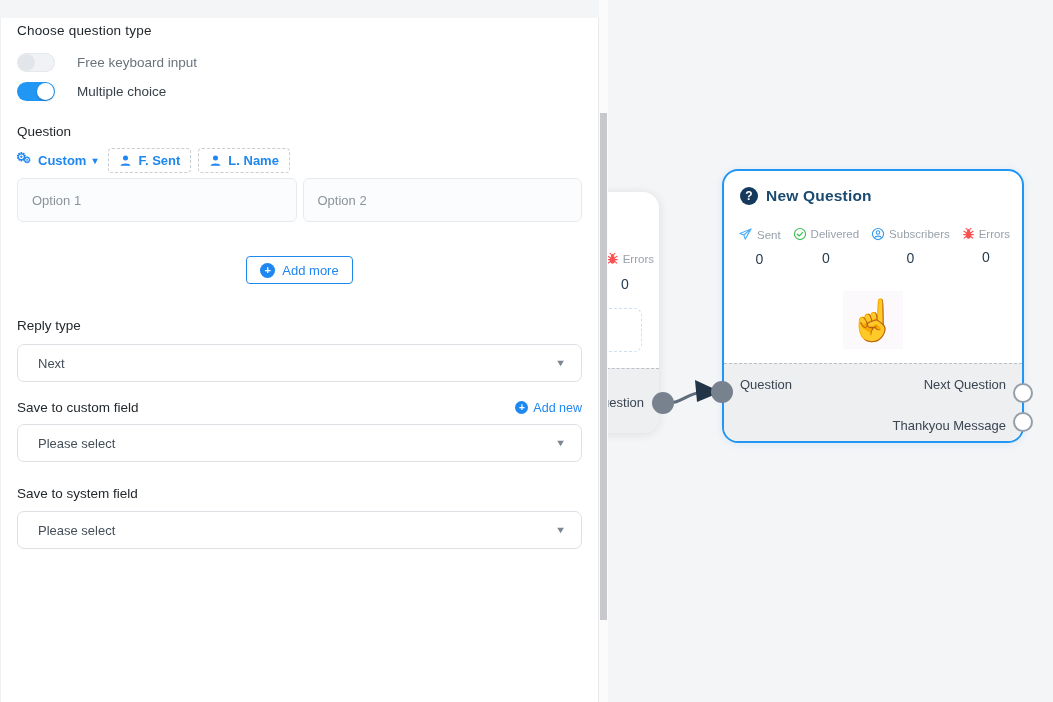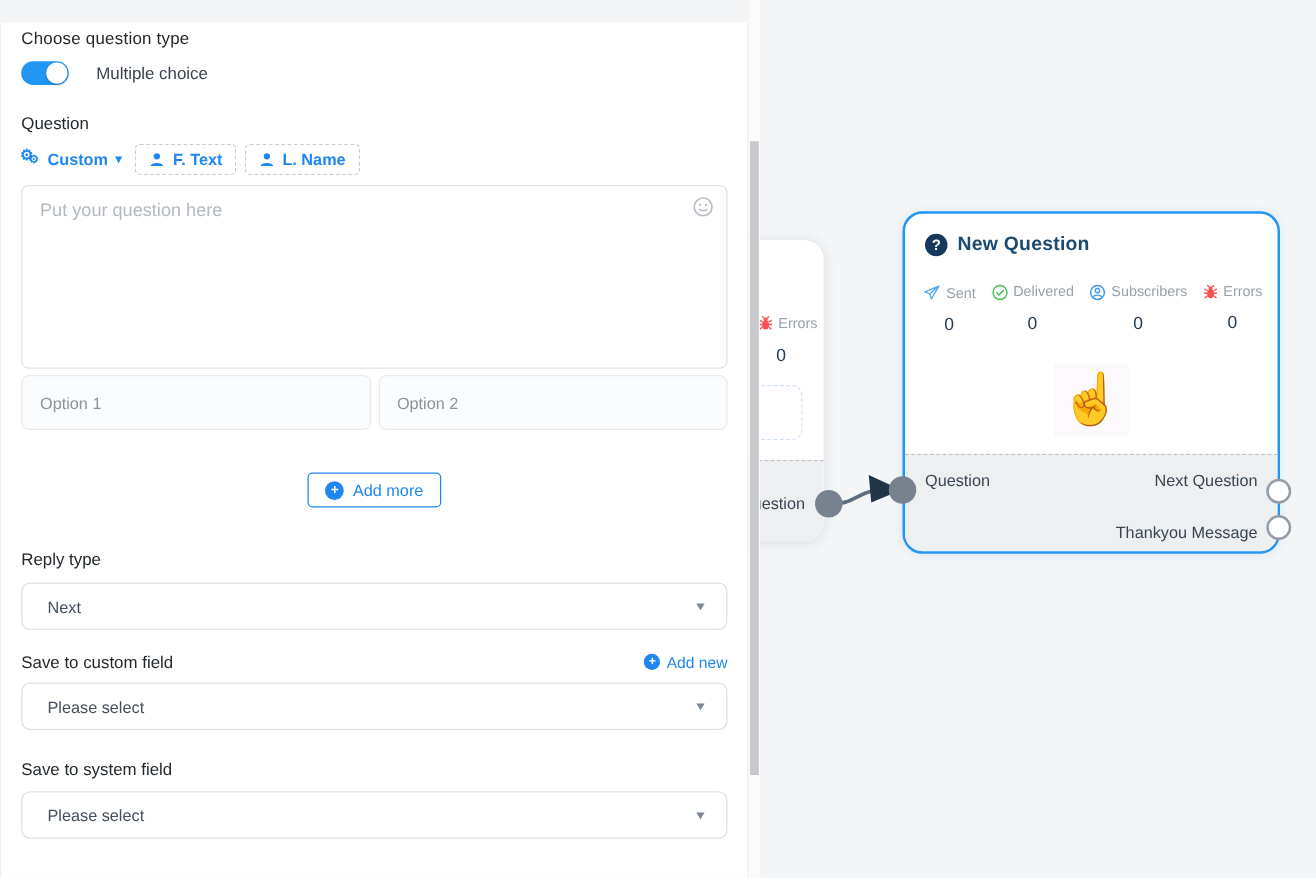--- a/index.html
+++ b/index.html
@@ -111,20 +111,26 @@
 </style>
 </head>
 <body>
 
 <div class="app">
 
   <div class="left-panel">
 
     <div class="panel-heading">Choose question type</div>
 
+    <div class="toggle-row first">
+      <span class="switch">
+          <span class="knob"></span>
+        </span>
+      <span class="toggle-label muted">Free keyboard input</span>
+    </div>
 
     <div class="toggle-row second">
       <span class="switch on">
           <span class="knob"></span>
         </span>
       <span class="toggle-label dark">Multiple choice</span>
     </div>
 
     <div class="section-label">Question</div>
 
@@ -135,42 +141,31 @@
             <span class="g2">⚙</span>
         </span>
         <span>Custom</span>
         <span class="caret-sm">▾</span>
       </span>
       <span class="chip">
         <svg width="13" height="13" viewBox="0 0 16 16">
             <circle cx="8" cy="5" r="3.1" fill="#1e87f0"></circle>
             <path d="M1.8 14.5 C2.2 10.6 13.8 10.6 14.2 14.5 Z" fill="#1e87f0"></path>
           </svg>
-        <span>F. Text</span>
+        <span>F. Sent</span>
       </span>
       <span class="chip">
         <svg width="13" height="13" viewBox="0 0 16 16">
             <circle cx="8" cy="5" r="3.1" fill="#1e87f0"></circle>
             <path d="M1.8 14.5 C2.2 10.6 13.8 10.6 14.2 14.5 Z" fill="#1e87f0"></path>
           </svg>
         <span>L. Name</span>
       </span>
     </div>
 
-    <div class="question-box">
-      <textarea placeholder="Put your question here" style=""></textarea>
-      <span class="emoji-btn">
-        <svg width="19" height="19" viewBox="0 0 24 24">
-            <circle cx="12" cy="12" r="9" fill="none" stroke="#b6bcc2" stroke-width="1.6"></circle>
-            <circle cx="9" cy="10" r="1.1" fill="#b6bcc2"></circle>
-            <circle cx="15" cy="10" r="1.1" fill="#b6bcc2"></circle>
-            <path d="M8.2 14.5c1 1.7 6.6 1.7 7.6 0" fill="none" stroke="#b6bcc2" stroke-width="1.5" stroke-linecap="round"></path>
-          </svg>
-      </span>
-    </div>
 
     <div class="options-row">
       <input class="option-input" placeholder="Option 1" style="">
       <input class="option-input" placeholder="Option 2" style="">
     </div>
 
     <div class="add-more-row">
       <button class="add-more-btn">
         <span class="plus-circle">+</span>
         <span>Add more</span>

